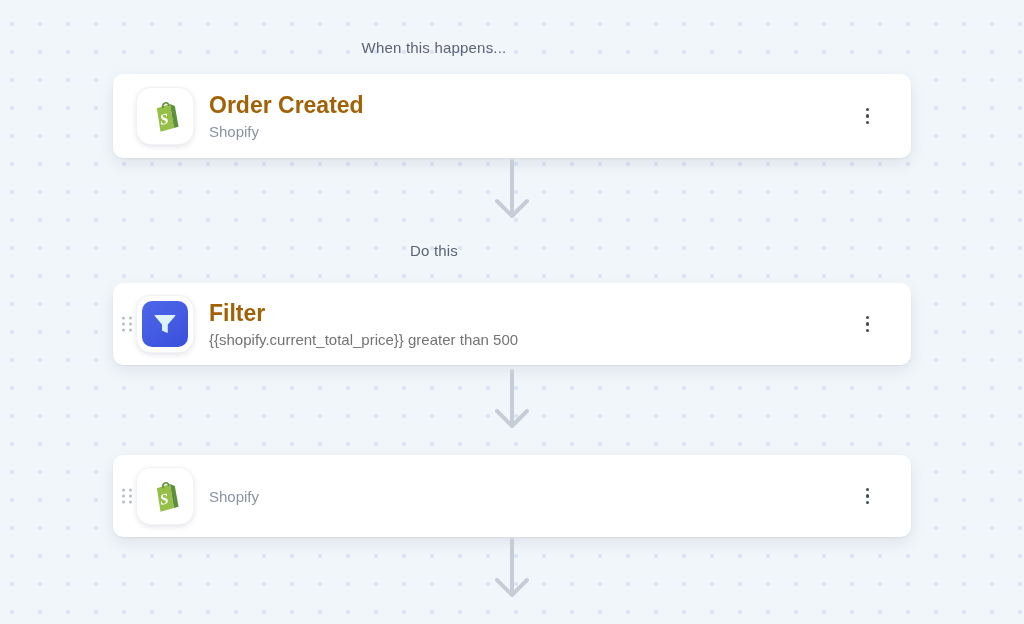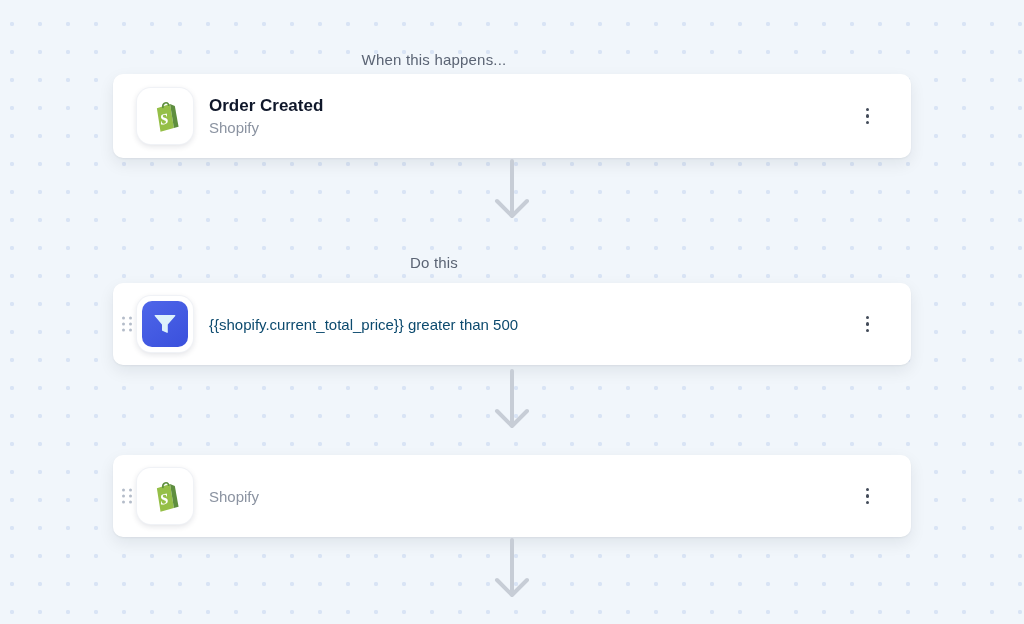--- a/index.html
+++ b/index.html
@@ -10,21 +10,21 @@
     position:relative;
   }
   .canvas{
     position:absolute;inset:0;
     background-image:radial-gradient(circle, #d9e4f5 1.9px, rgba(217,228,245,0) 2.4px);
     background-size:28px 28px;
     background-position:-2px 10px;
   }
   .section-label{
     position:absolute;left:0;width:868px;text-align:center;
-    font-size:15px;color:#5b6474;letter-spacing:.2px;margin-top:12px;
+    font-size:15px;color:#5b6474;letter-spacing:.2px;
   }
   .label-trigger{top:39px;}
   .label-action{top:242px;}
 
   .step-card{
     position:absolute;left:113px;width:798px;height:82px;
     background:#ffffff;border-radius:10px;
     box-shadow:0 1px 2px rgba(18,26,43,.05), 0 6px 16px rgba(18,26,43,.08);
     display:flex;align-items:center;
     padding:0 34px 0 24px;box-sizing:border-box;
@@ -47,26 +47,26 @@
     display:flex;align-items:center;justify-content:center;
     flex:0 0 auto;
   }
   .filter-tile{
     width:46px;height:46px;border-radius:10px;
     background:linear-gradient(145deg,#4e66e9,#3a50dc);
     display:flex;align-items:center;justify-content:center;
   }
   .step-text{margin-left:16px;min-width:0;}
   .step-title{
-    font-size:17px;font-weight:700;color:#0f172a;line-height:1.25;
+    font-size:23px;font-weight:700;color:#a16207;line-height:1.25;
   }
   .step-subtitle{
     font-size:15px;color:#8b93a1;margin-top:3px;line-height:1.25;
   }
-  .step-subtitle.dark{color:#0c4a6e;}
+  .step-subtitle.dark{color:#737373;}
 
   .menu-btn{
     margin-left:auto;background:none;border:none;padding:6px 8px;cursor:pointer;
     display:flex;flex-direction:column;align-items:center;gap:3px;
   }
   .menu-btn i{width:3.5px;height:3.5px;border-radius:50%;background:#434b59;}
 
   .connector{position:absolute;left:490px;width:44px;height:64px;}
   .connector svg{display:block;}
   .arrow-1{top:159px;}
@@ -118,20 +118,21 @@
       <i></i>
   </div>
   <div class="app-icon">
     <div class="filter-tile">
       <svg width="30" height="30" viewBox="0 0 24 24">
         <path d="M4.2,5.2 L19.8,5.2 L13.7,12.2 L13.7,18.6 L10.1,16.9 L10.1,12.2 Z" fill="#ddf2fb" stroke="#ddf2fb" stroke-width="1" stroke-linejoin="round"></path>
       </svg>
     </div>
   </div>
   <div class="step-text">
+    <div class="step-title">Filter</div>
     <div class="step-subtitle dark">{{shopify.current_total_price}} greater than 500</div>
   </div>
   <button class="menu-btn" aria-label="step menu">
     <i></i>
       <i></i>
       <i></i>
   </button>
 </div>
 
 <div class="connector arrow-2">

